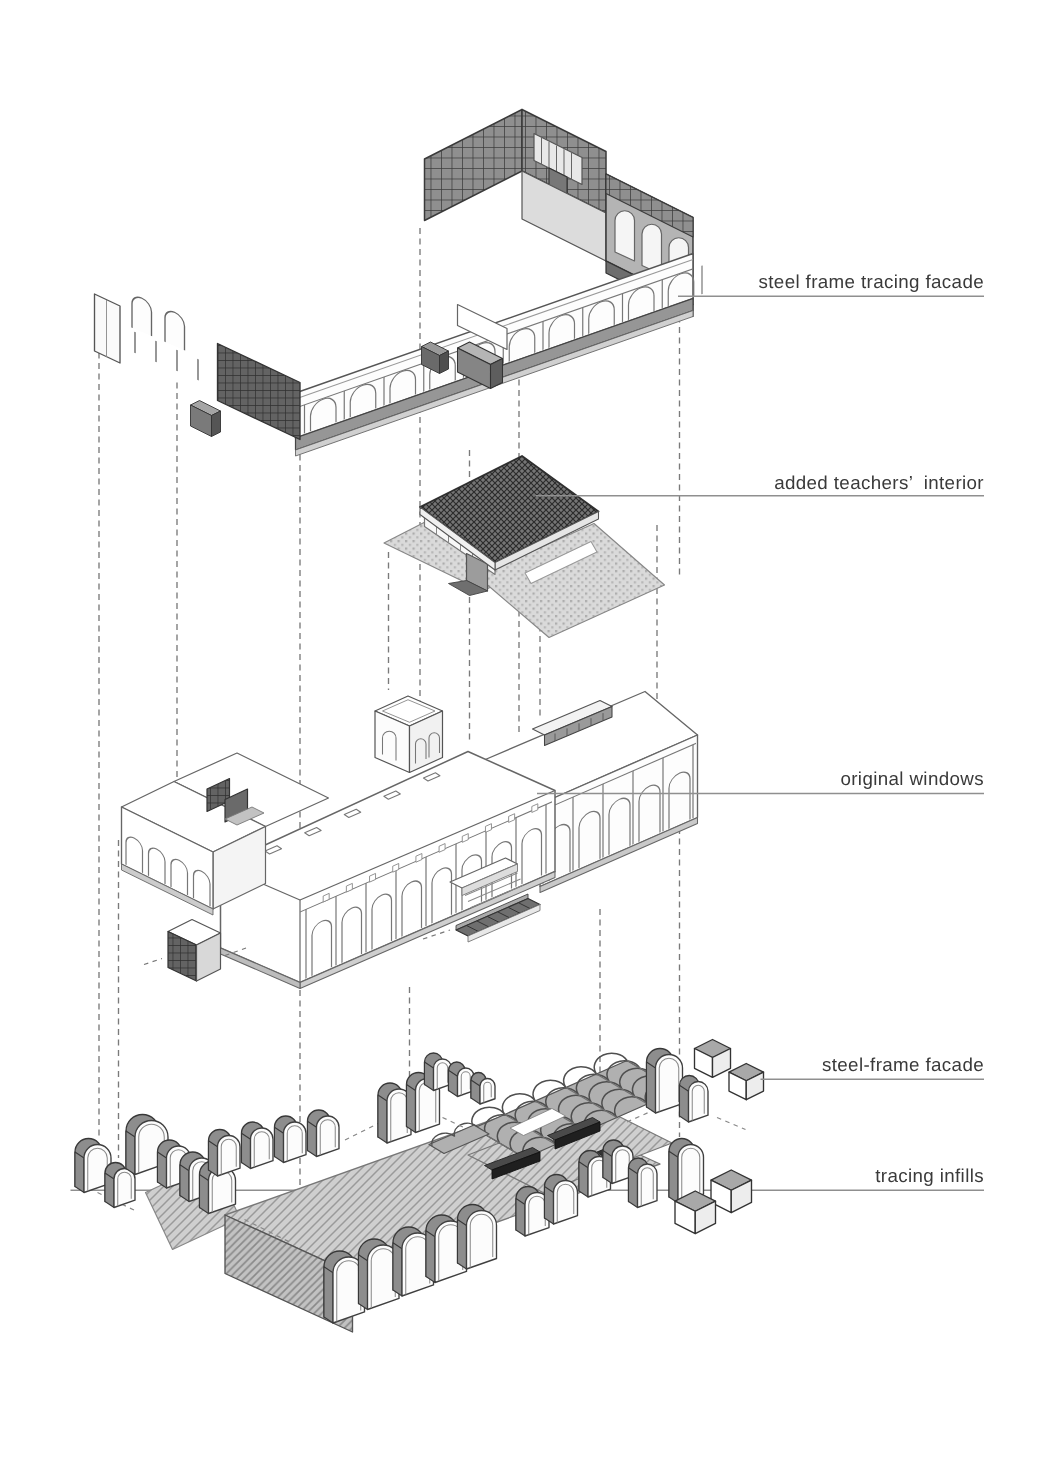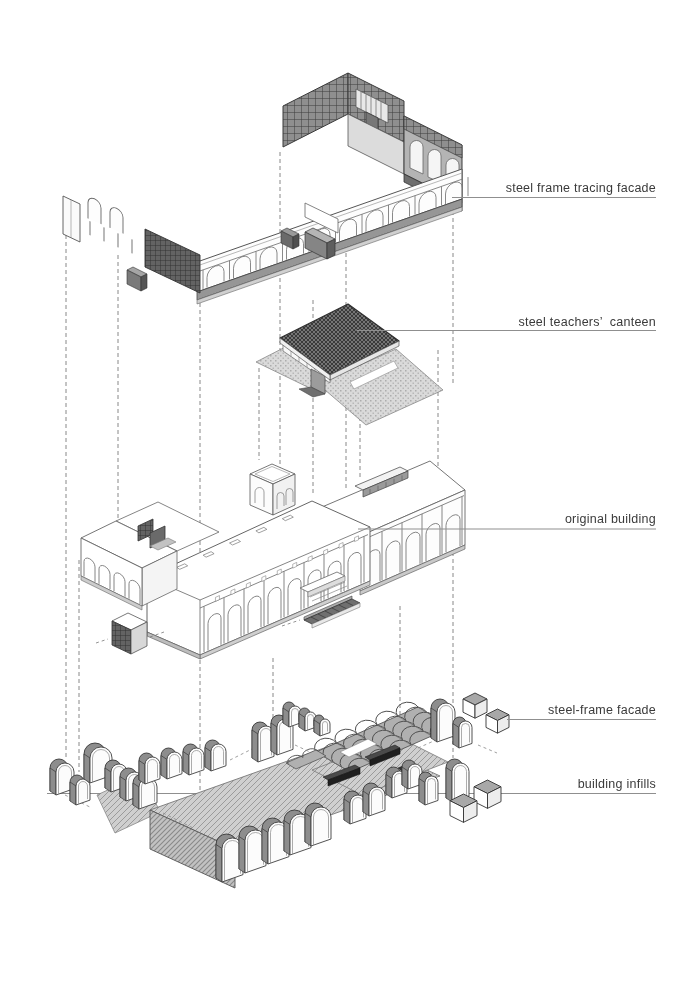--- a/index.html
+++ b/index.html
@@ -452,17 +452,17 @@
 
 <g id="g-leaders" stroke="#8f8f8f" stroke-width="1">
   <line x1="452" y1="197.5" x2="656" y2="197.5"></line>
   <line x1="357" y1="330.5" x2="656" y2="330.5"></line>
   <line x1="358" y1="529" x2="656" y2="529"></line>
   <line x1="507" y1="719.5" x2="656" y2="719.5"></line>
 </g>
 </svg>
 
 <div class="layer-label" style="top:182px">steel frame tracing facade</div>
-<div class="layer-label" style="top:316px">steel teachers’  canteen</div>
-<div class="layer-label" style="top:513px">original building</div>
+<div class="layer-label" style="top:316px">added teachers’  interior</div>
+<div class="layer-label" style="top:513px">original windows</div>
 <div class="layer-label" style="top:704px">steel-frame facade</div>
-<div class="layer-label" style="top:778px">building infills</div>
+<div class="layer-label" style="top:778px">tracing infills</div>
 </div>
 
 </body></html>

